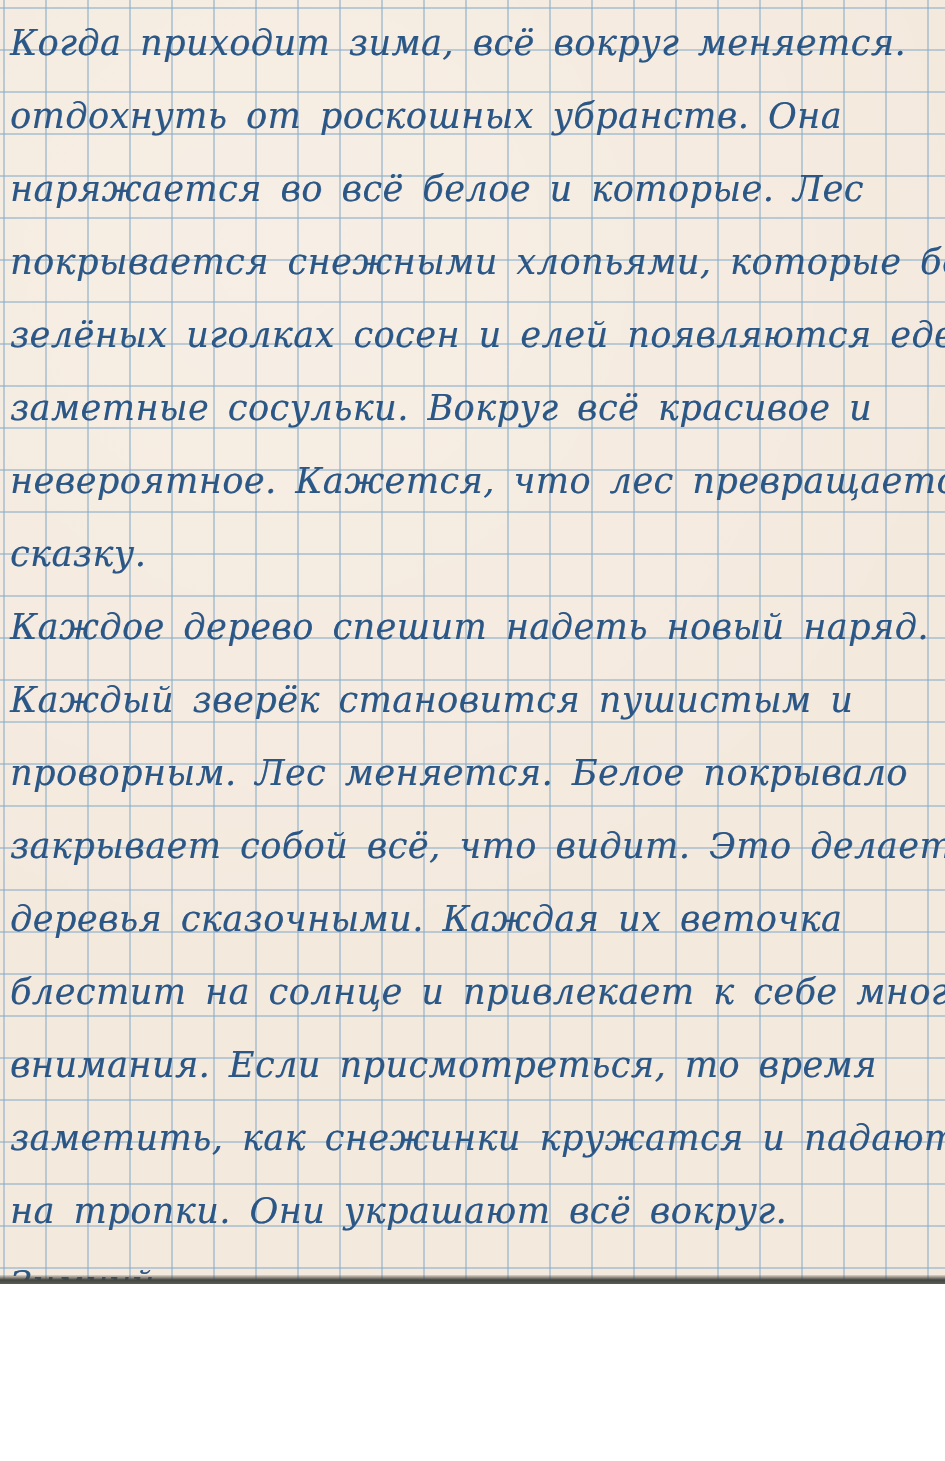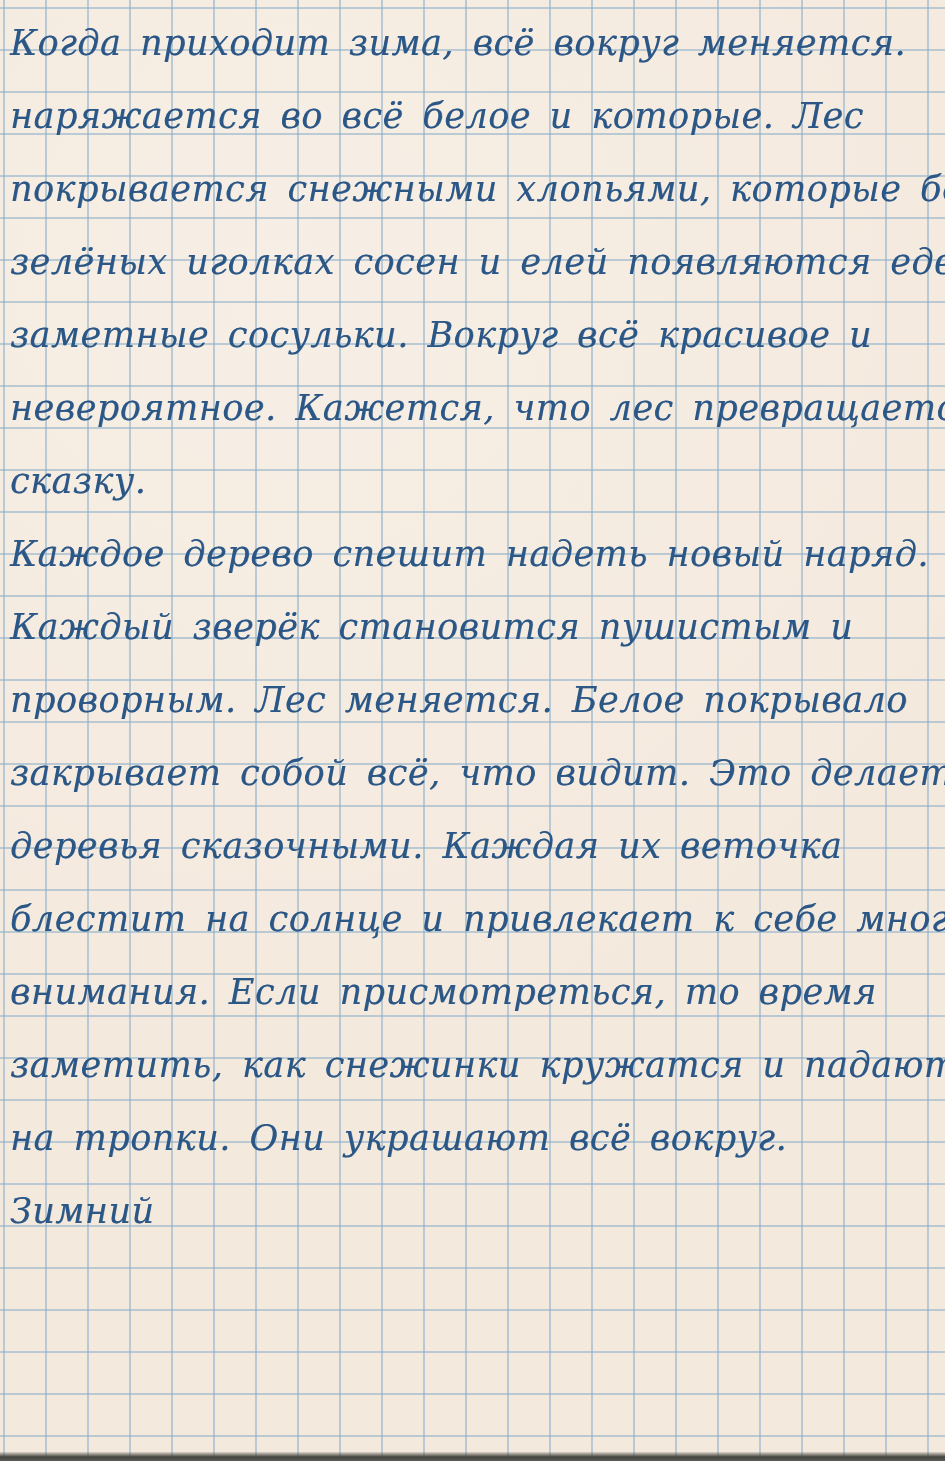--- a/index.html
+++ b/index.html
@@ -2,21 +2,21 @@
 <html><head>
 <meta charset="utf-8">
 <style>
   html, body {
     margin: 0;
     padding: 0;
   }
   .page {
     position: relative;
     width: 945px;
-    height: 1461px;
+    height: 1284px;
     overflow: hidden;
     background-color: #f4e9dd;
     
     background-image:
       linear-gradient(to right, rgba(137,174,201,0.55) 0 2px, transparent 2px),
       linear-gradient(to bottom, rgba(137,174,201,0.55) 0 2px, transparent 2px),
       radial-gradient(circle at 30% 20%, rgba(255,255,255,0.25), transparent 60%);
     background-size: 42px 42px, 42px 42px, 100% 100%;
     background-position: 3px 7px, 3px 7px, 0 0;
     font-family: "DejaVu Serif", serif;
@@ -50,20 +50,21 @@
     height: 9px;
     background: linear-gradient(to bottom, rgba(90,92,86,0.15), #43453f 55%, #5a5c55);
   }
 </style>
 </head>
 <body>
 
 <div class="page">
   <div class="lines">
     <div class="hand-line">Когда приходит зима, всё вокруг меняется.</div>
+    <div class="hand-line">отдохнуть от роскошных убранств. Она</div>
     <div class="hand-line">наряжается во всё белое и которые. Лес</div>
     <div class="hand-line">покрывается снежными хлопьями, которые без</div>
     <div class="hand-line">зелёных иголках сосен и елей появляются едва</div>
     <div class="hand-line">заметные сосульки. Вокруг всё красивое и</div>
     <div class="hand-line">невероятное. Кажется, что лес превращается в</div>
     <div class="hand-line">сказку.</div>
     <div class="hand-line">Каждое дерево спешит надеть новый наряд.</div>
     <div class="hand-line">Каждый зверёк становится пушистым и</div>
     <div class="hand-line">проворным. Лес меняется. Белое покрывало</div>
     <div class="hand-line">закрывает собой всё, что видит. Это делает</div>

